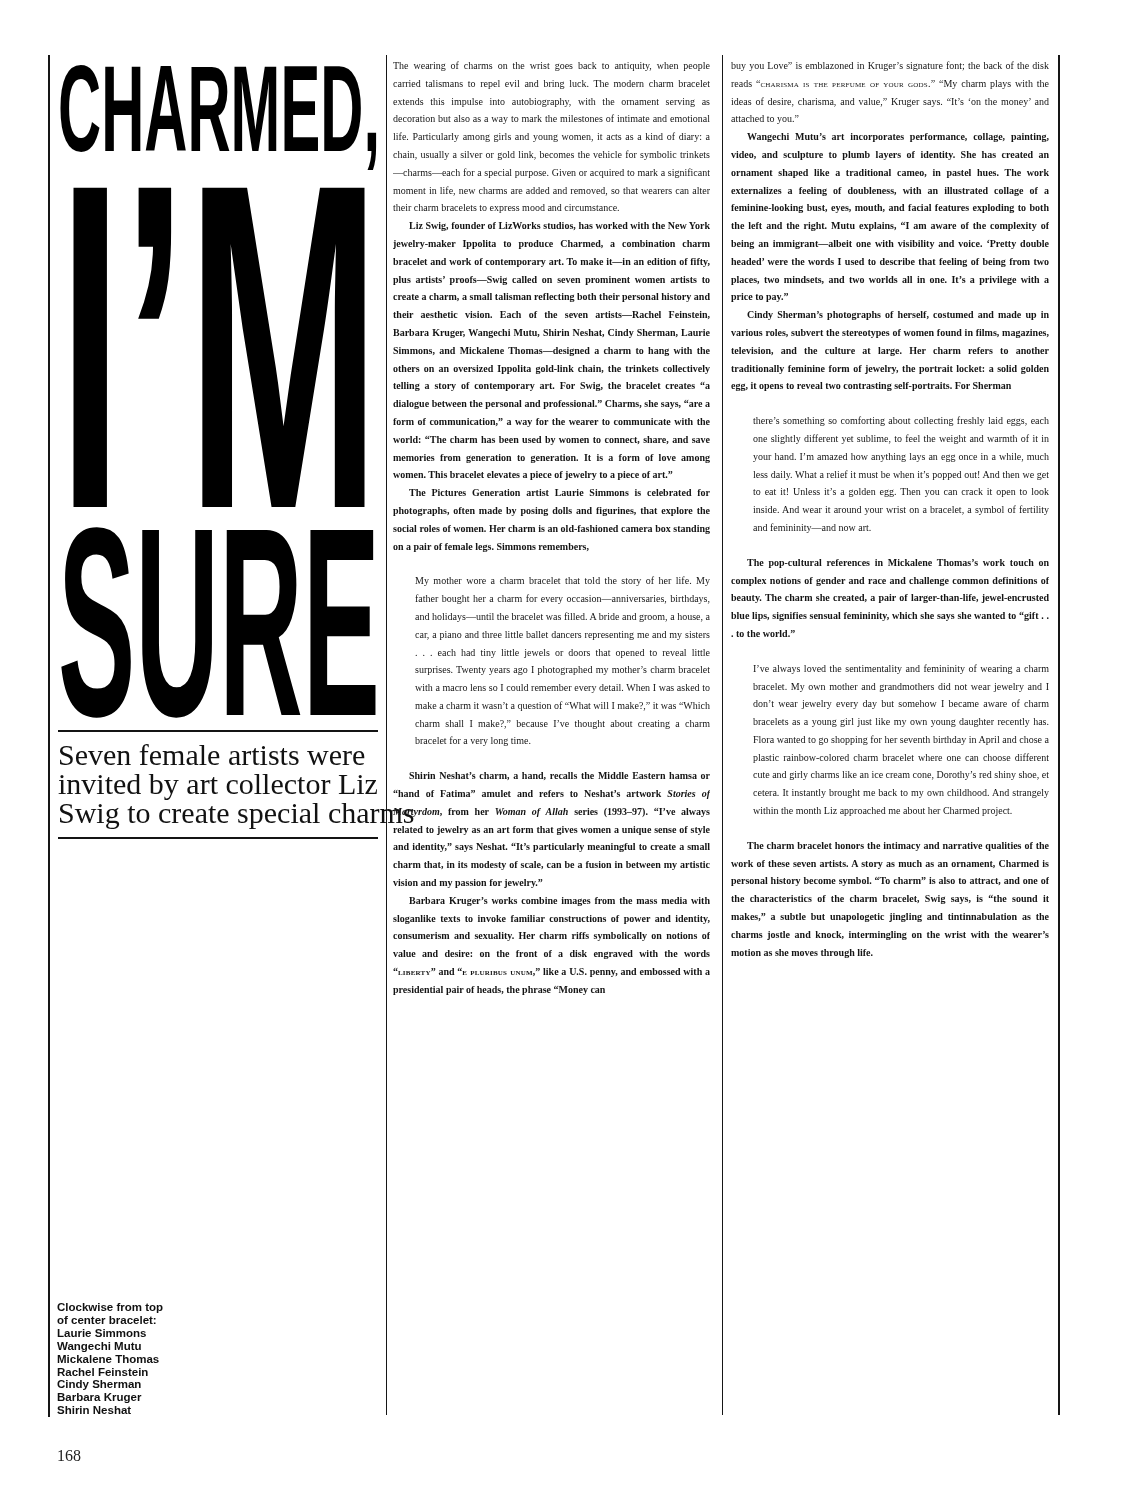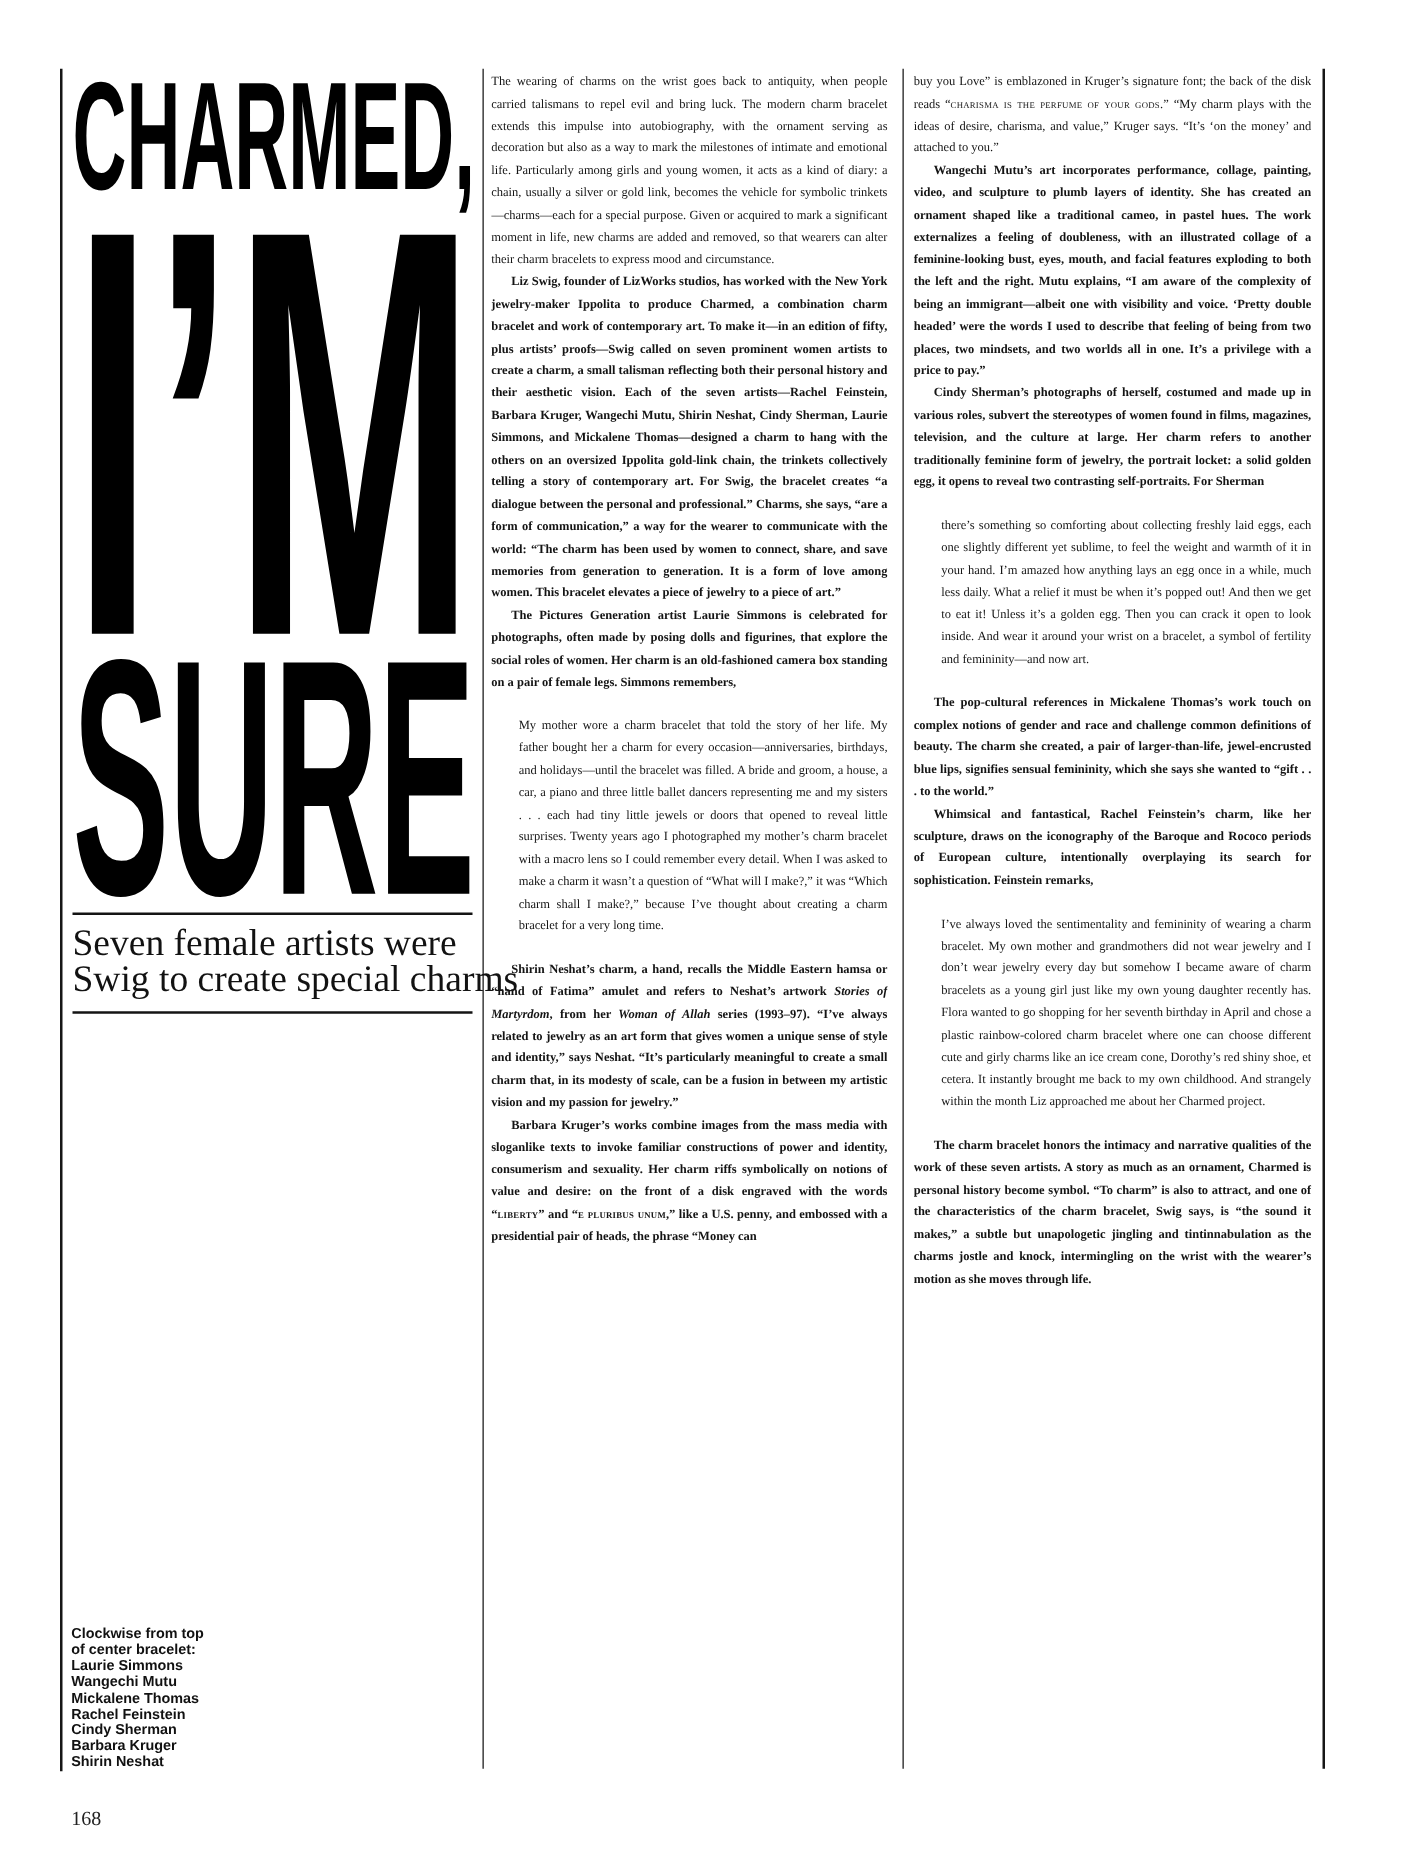--- a/index.html
+++ b/index.html
@@ -80,20 +80,21 @@
     </svg>
     <svg width="322" height="196">
       <text x="0" y="195" font-size="269" textLength="322" lengthAdjust="spacingAndGlyphs">SURE</text>
     </svg>
   </div>
 
   <div class="deck-block">
     <div class="hrule"></div>
     <div class="deck">
         <div class="line">Seven female artists were</div>
+        <div class="line">invited by art collector Liz</div>
         <div class="line">Swig to create special charms</div>
       </div>
     <div class="hrule"></div>
   </div>
 
   <div class="caption">
       <div class="line">Clockwise from top</div>
       <div class="line">of center bracelet:</div>
       <div class="line">Laurie Simmons</div>
       <div class="line">Wangechi Mutu</div>
@@ -113,18 +114,17 @@
       <p class="quote"><span>My mother wore a charm bracelet that told the story of her life. My father bought her a charm for every occasion—anniversaries, birthdays, and holidays—until the bracelet was filled. A bride and groom, a house, a car, a piano and three little ballet dancers representing me and my sisters . . . each had tiny little jewels or doors that opened to reveal little surprises. Twenty years ago I photographed my mother’s charm bracelet with a macro lens so I could remember every detail. When I was asked to make a charm it wasn’t a question of “What will I make?,” it was “Which charm shall I make?,” because I’ve thought about creating a charm bracelet for a very long time.</span></p>
       <p class="para indent"><span>Shirin Neshat’s charm, a hand, recalls the Middle Eastern hamsa or “hand of Fatima” amulet and refers to Neshat’s artwork </span><span class="italic">Stories of Martyrdom</span><span>, from her </span><span class="italic">Woman of Allah</span><span> series (1993–97). “I’ve always related to jewelry as an art form that gives women a unique sense of style and identity,” says Neshat. “It’s particularly meaningful to create a small charm that, in its modesty of scale, can be a fusion in between my artistic vision and my passion for jewelry.”</span></p>
       <p class="para indent"><span>Barbara Kruger’s works combine images from the mass media with sloganlike texts to invoke familiar constructions of power and identity, consumerism and sexuality. Her charm riffs symbolically on notions of value and desire: on the front of a disk engraved with the words “</span><span class="smallcaps">liberty</span><span>” and “</span><span class="smallcaps">e pluribus unum</span><span>,” like a U.S. penny, and embossed with a presidential pair of heads, the phrase “Money can</span></p>
     </div>
   <div class="article-col col-right">
       <p class="para"><span>buy you Love” is emblazoned in Kruger’s signature font; the back of the disk reads “</span><span class="smallcaps">charisma is the perfume of your gods.</span><span>” “My charm plays with the ideas of desire, charisma, and value,” Kruger says. “It’s ‘on the money’ and attached to you.”</span></p>
       <p class="para indent"><span>Wangechi Mutu’s art incorporates performance, collage, painting, video, and sculpture to plumb layers of identity. She has created an ornament shaped like a traditional cameo, in pastel hues. The work externalizes a feeling of doubleness, with an illustrated collage of a feminine-looking bust, eyes, mouth, and facial features exploding to both the left and the right. Mutu explains, “I am aware of the complexity of being an immigrant—albeit one with visibility and voice. ‘Pretty double headed’ were the words I used to describe that feeling of being from two places, two mindsets, and two worlds all in one. It’s a privilege with a price to pay.”</span></p>
       <p class="para indent"><span>Cindy Sherman’s photographs of herself, costumed and made up in various roles, subvert the stereotypes of women found in films, magazines, television, and the culture at large. Her charm refers to another traditionally feminine form of jewelry, the portrait locket: a solid golden egg, it opens to reveal two contrasting self-portraits. For Sherman</span></p>
       <p class="quote"><span>there’s something so comforting about collecting freshly laid eggs, each one slightly different yet sublime, to feel the weight and warmth of it in your hand. I’m amazed how anything lays an egg once in a while, much less daily. What a relief it must be when it’s popped out! And then we get to eat it! Unless it’s a golden egg. Then you can crack it open to look inside. And wear it around your wrist on a bracelet, a symbol of fertility and femininity—and now art.</span></p>
       <p class="para indent"><span>The pop-cultural references in Mickalene Thomas’s work touch on complex notions of gender and race and challenge common definitions of beauty. The charm she created, a pair of larger-than-life, jewel-encrusted blue lips, signifies sensual femininity, which she says she wanted to “gift . . . to the world.”</span></p>
-      <p class="para indent"><span>Whimsical and fantastical, Rachel Feinstein’s charm, like her sculpture, draws on the iconography of the Baroque and Rococo periods of European culture, intentionally overplaying its search for sophistication. Feinstein remarks,</span></p>
       <p class="quote"><span>I’ve always loved the sentimentality and femininity of wearing a charm bracelet. My own mother and grandmothers did not wear jewelry and I don’t wear jewelry every day but somehow I became aware of charm bracelets as a young girl just like my own young daughter recently has. Flora wanted to go shopping for her seventh birthday in April and chose a plastic rainbow-colored charm bracelet where one can choose different cute and girly charms like an ice cream cone, Dorothy’s red shiny shoe, et cetera. It instantly brought me back to my own childhood. And strangely within the month Liz approached me about her Charmed project.</span></p>
       <p class="para indent"><span>The charm bracelet honors the intimacy and narrative qualities of the work of these seven artists. A story as much as an ornament, Charmed is personal history become symbol. “To charm” is also to attract, and one of the characteristics of the charm bracelet, Swig says, is “the sound it makes,” a subtle but unapologetic jingling and tintinnabulation as the charms jostle and knock, intermingling on the wrist with the wearer’s motion as she moves through life.</span></p>
     </div>
 
 </div>
 
 </body></html>

